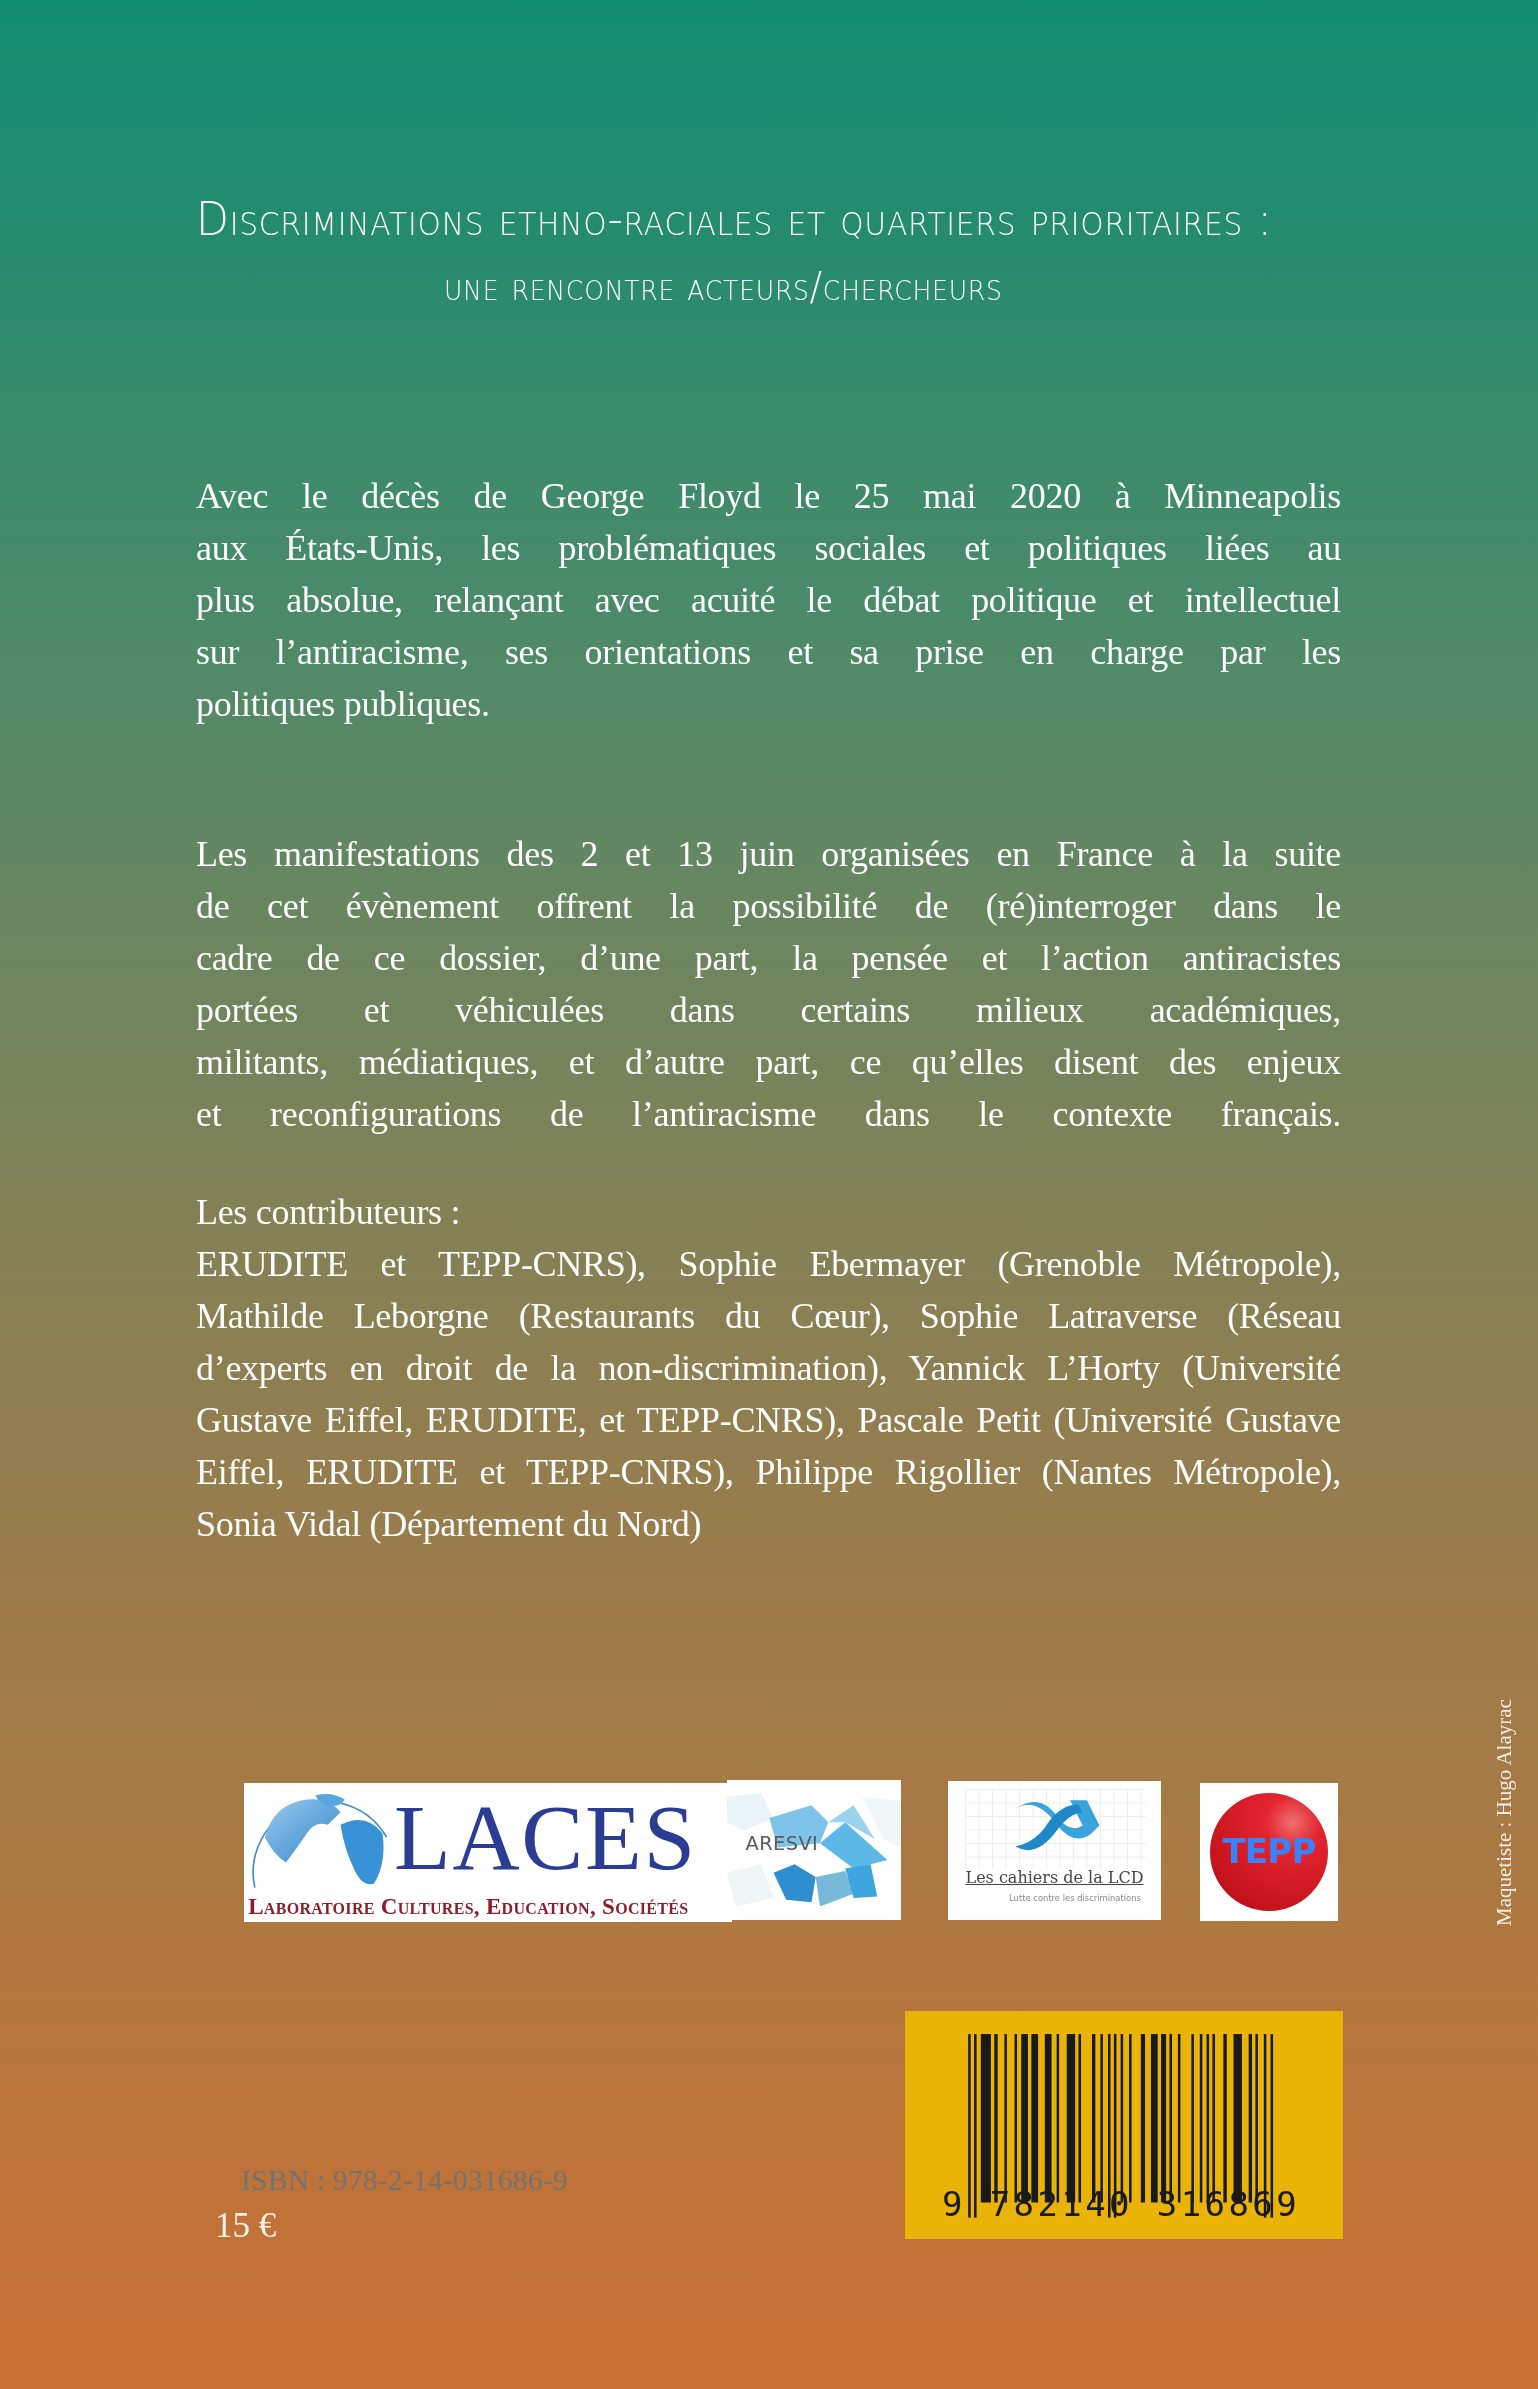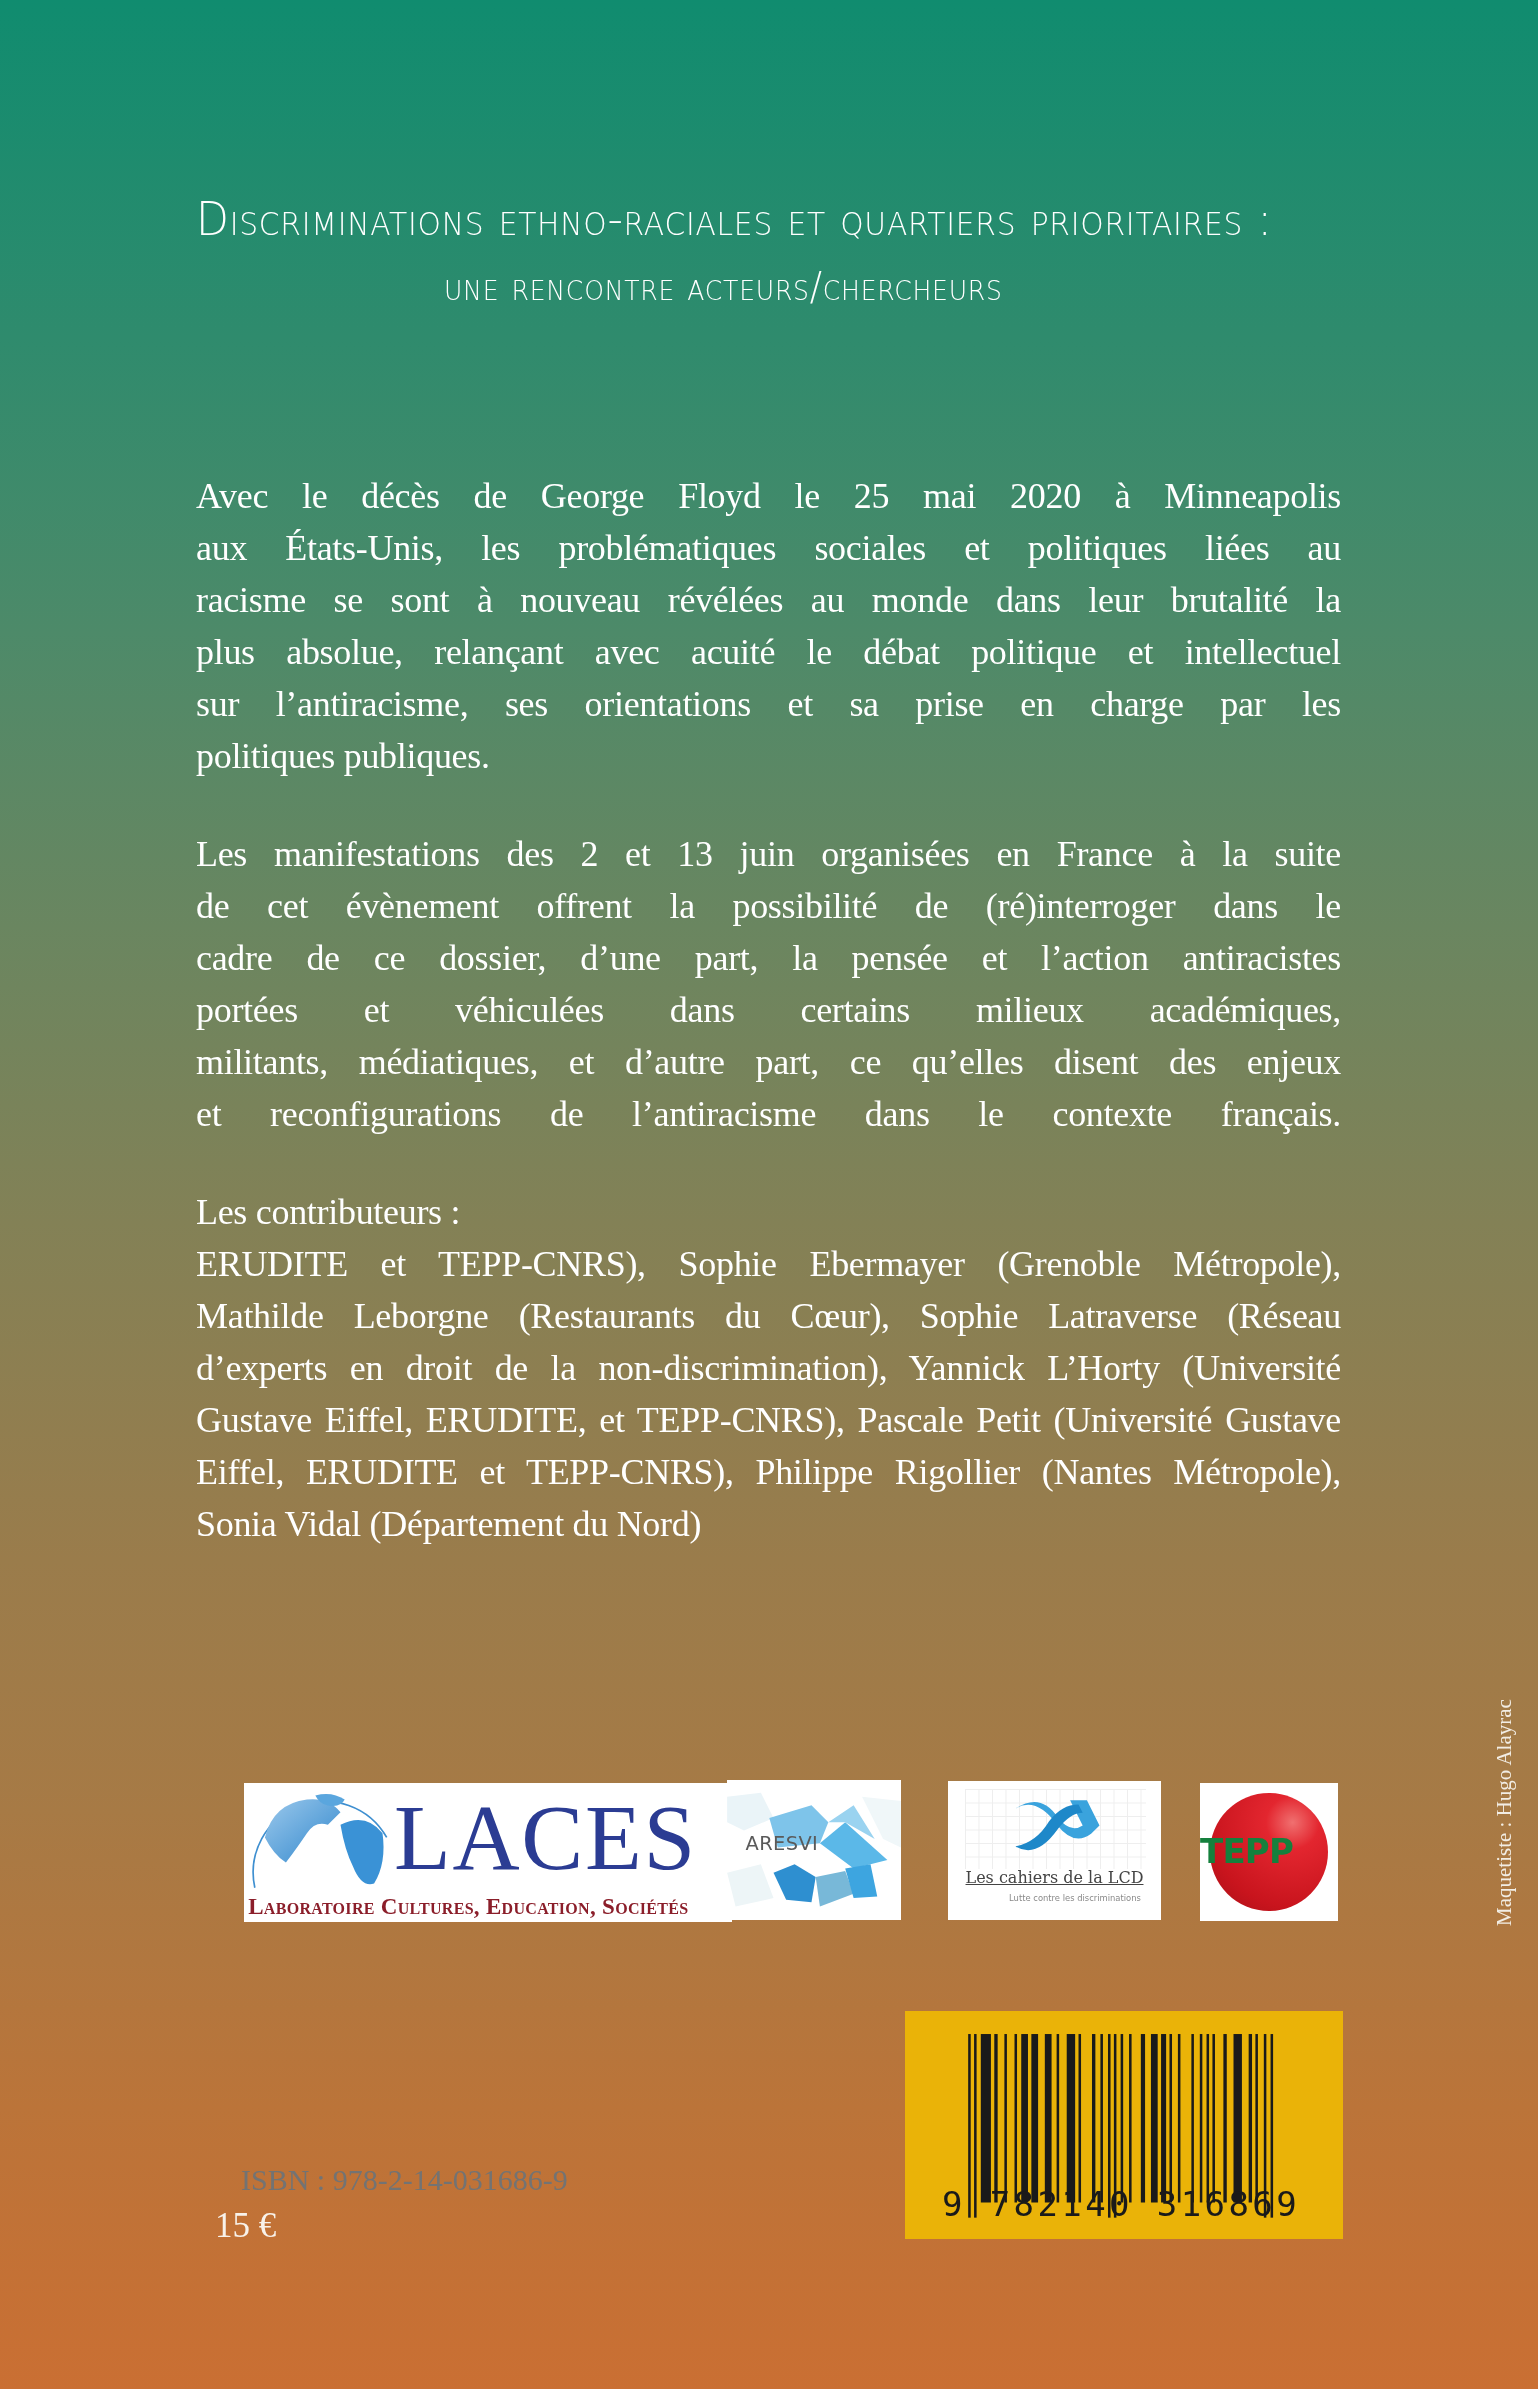--- a/index.html
+++ b/index.html
@@ -60,22 +60,22 @@
   .lcd-sub {
     position:absolute; left:0; width:254px; top:112px; text-align:center;
     font-family:"DejaVu Sans", sans-serif; font-size:8.4px; color:#888888;
   }
   .tepp { left:1200px; top:1783px; width:138px; height:138px; }
   .tepp-ball {
     position:absolute; left:10px; top:10px; width:118px; height:118px; border-radius:50%;
     background: radial-gradient(circle at 70% 25%, #F07070 0%, #E3262F 22%, #C8141D 70%, #A50F17 100%);
   }
   .tepp-text {
-    position:absolute; left:0; width:138px; top:48px; 
-    font-family:"DejaVu Sans", sans-serif; font-weight:bold; font-size:34px; color:#15803d;
+    position:absolute; left:0; width:138px; top:48px; text-align:center;
+    font-family:"DejaVu Sans", sans-serif; font-weight:bold; font-size:34px; color:#3b82f6;
     letter-spacing:-0.8px;
   }
   .credit {
     position:absolute; left:1492px; top:1926px;
     transform-origin:left top; transform: rotate(-90deg);
     font-family:"Liberation Serif", serif; font-size:21px; color:#F2EDE4; white-space:nowrap;
   }
   .barcode-box {
     position:absolute; left:905px; top:2011px; width:438px; height:228px; background:#eab308;
   }
@@ -97,21 +97,20 @@
 </style>
 </head>
 <body>
 
 <div class="title title1">Discriminations ethno-raciales et quartiers prioritaires :</div>
 <div class="title title2">une rencontre acteurs/chercheurs</div>
 
 <div class="para p1">
   <span class="line just">Avec le décès de George Floyd le 25 mai 2020 à Minneapolis</span>
   <span class="line just">aux États-Unis, les problématiques sociales et politiques liées au</span>
-  <span class="line just">racisme se sont à nouveau révélées au monde dans leur brutalité la</span>
   <span class="line just">plus absolue, relançant avec acuité le débat politique et intellectuel</span>
   <span class="line just">sur l’antiracisme, ses orientations et sa prise en charge par les</span>
   <span class="line">politiques publiques.</span>
 </div>
 
 <div class="para p2">
   <span class="line just">Les manifestations des 2 et 13 juin organisées en France à la suite</span>
   <span class="line just">de cet évènement offrent la possibilité de (ré)interroger dans le</span>
   <span class="line just">cadre de ce dossier, d’une part, la pensée et l’action antiracistes</span>
   <span class="line just">portées et véhiculées dans certains milieux académiques,</span>

